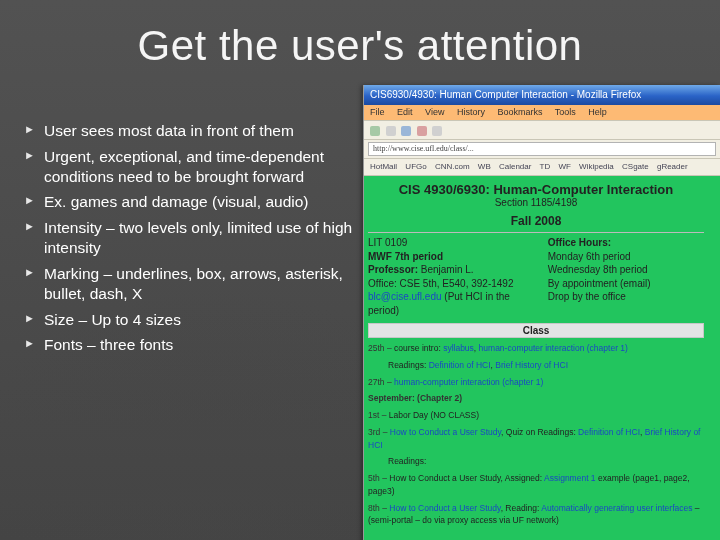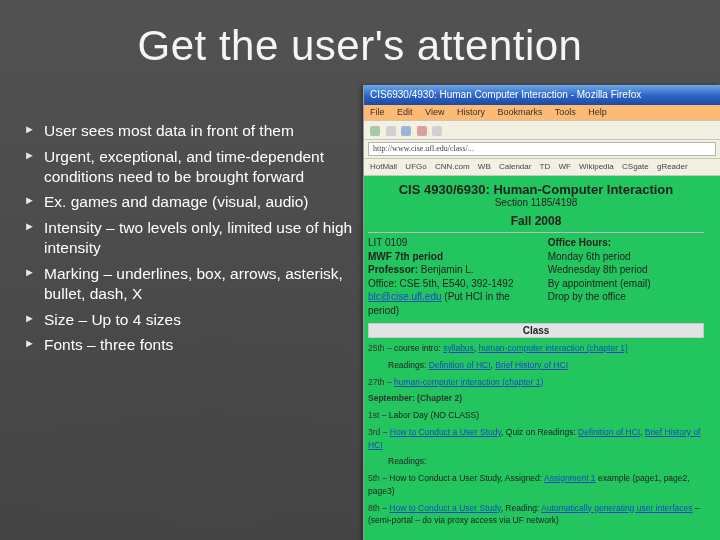--- a/index.html
+++ b/index.html
@@ -181,21 +181,21 @@
   }
   .shot .cols {
     display: flex;
     gap: 6px;
     font-size: 10px;
     line-height: 1.35;
   }
   .shot .cols .col { flex: 1; }
   .shot .cols .col.r { flex: 0.9; }
   .shot .lbl { font-weight: bold; }
-  .shot a { color: #1a49c3; text-decoration: underline; }
+  .shot a { color: #1a49c3; }
   .shot .sectionbar {
     margin-top: 6px;
     background: #e4e4e4;
     border: 1px solid #c7c7c7;
     text-align: center;
     font-size: 10px;
     font-weight: bold;
     padding: 1px 0;
   }
   .shot .sched {

